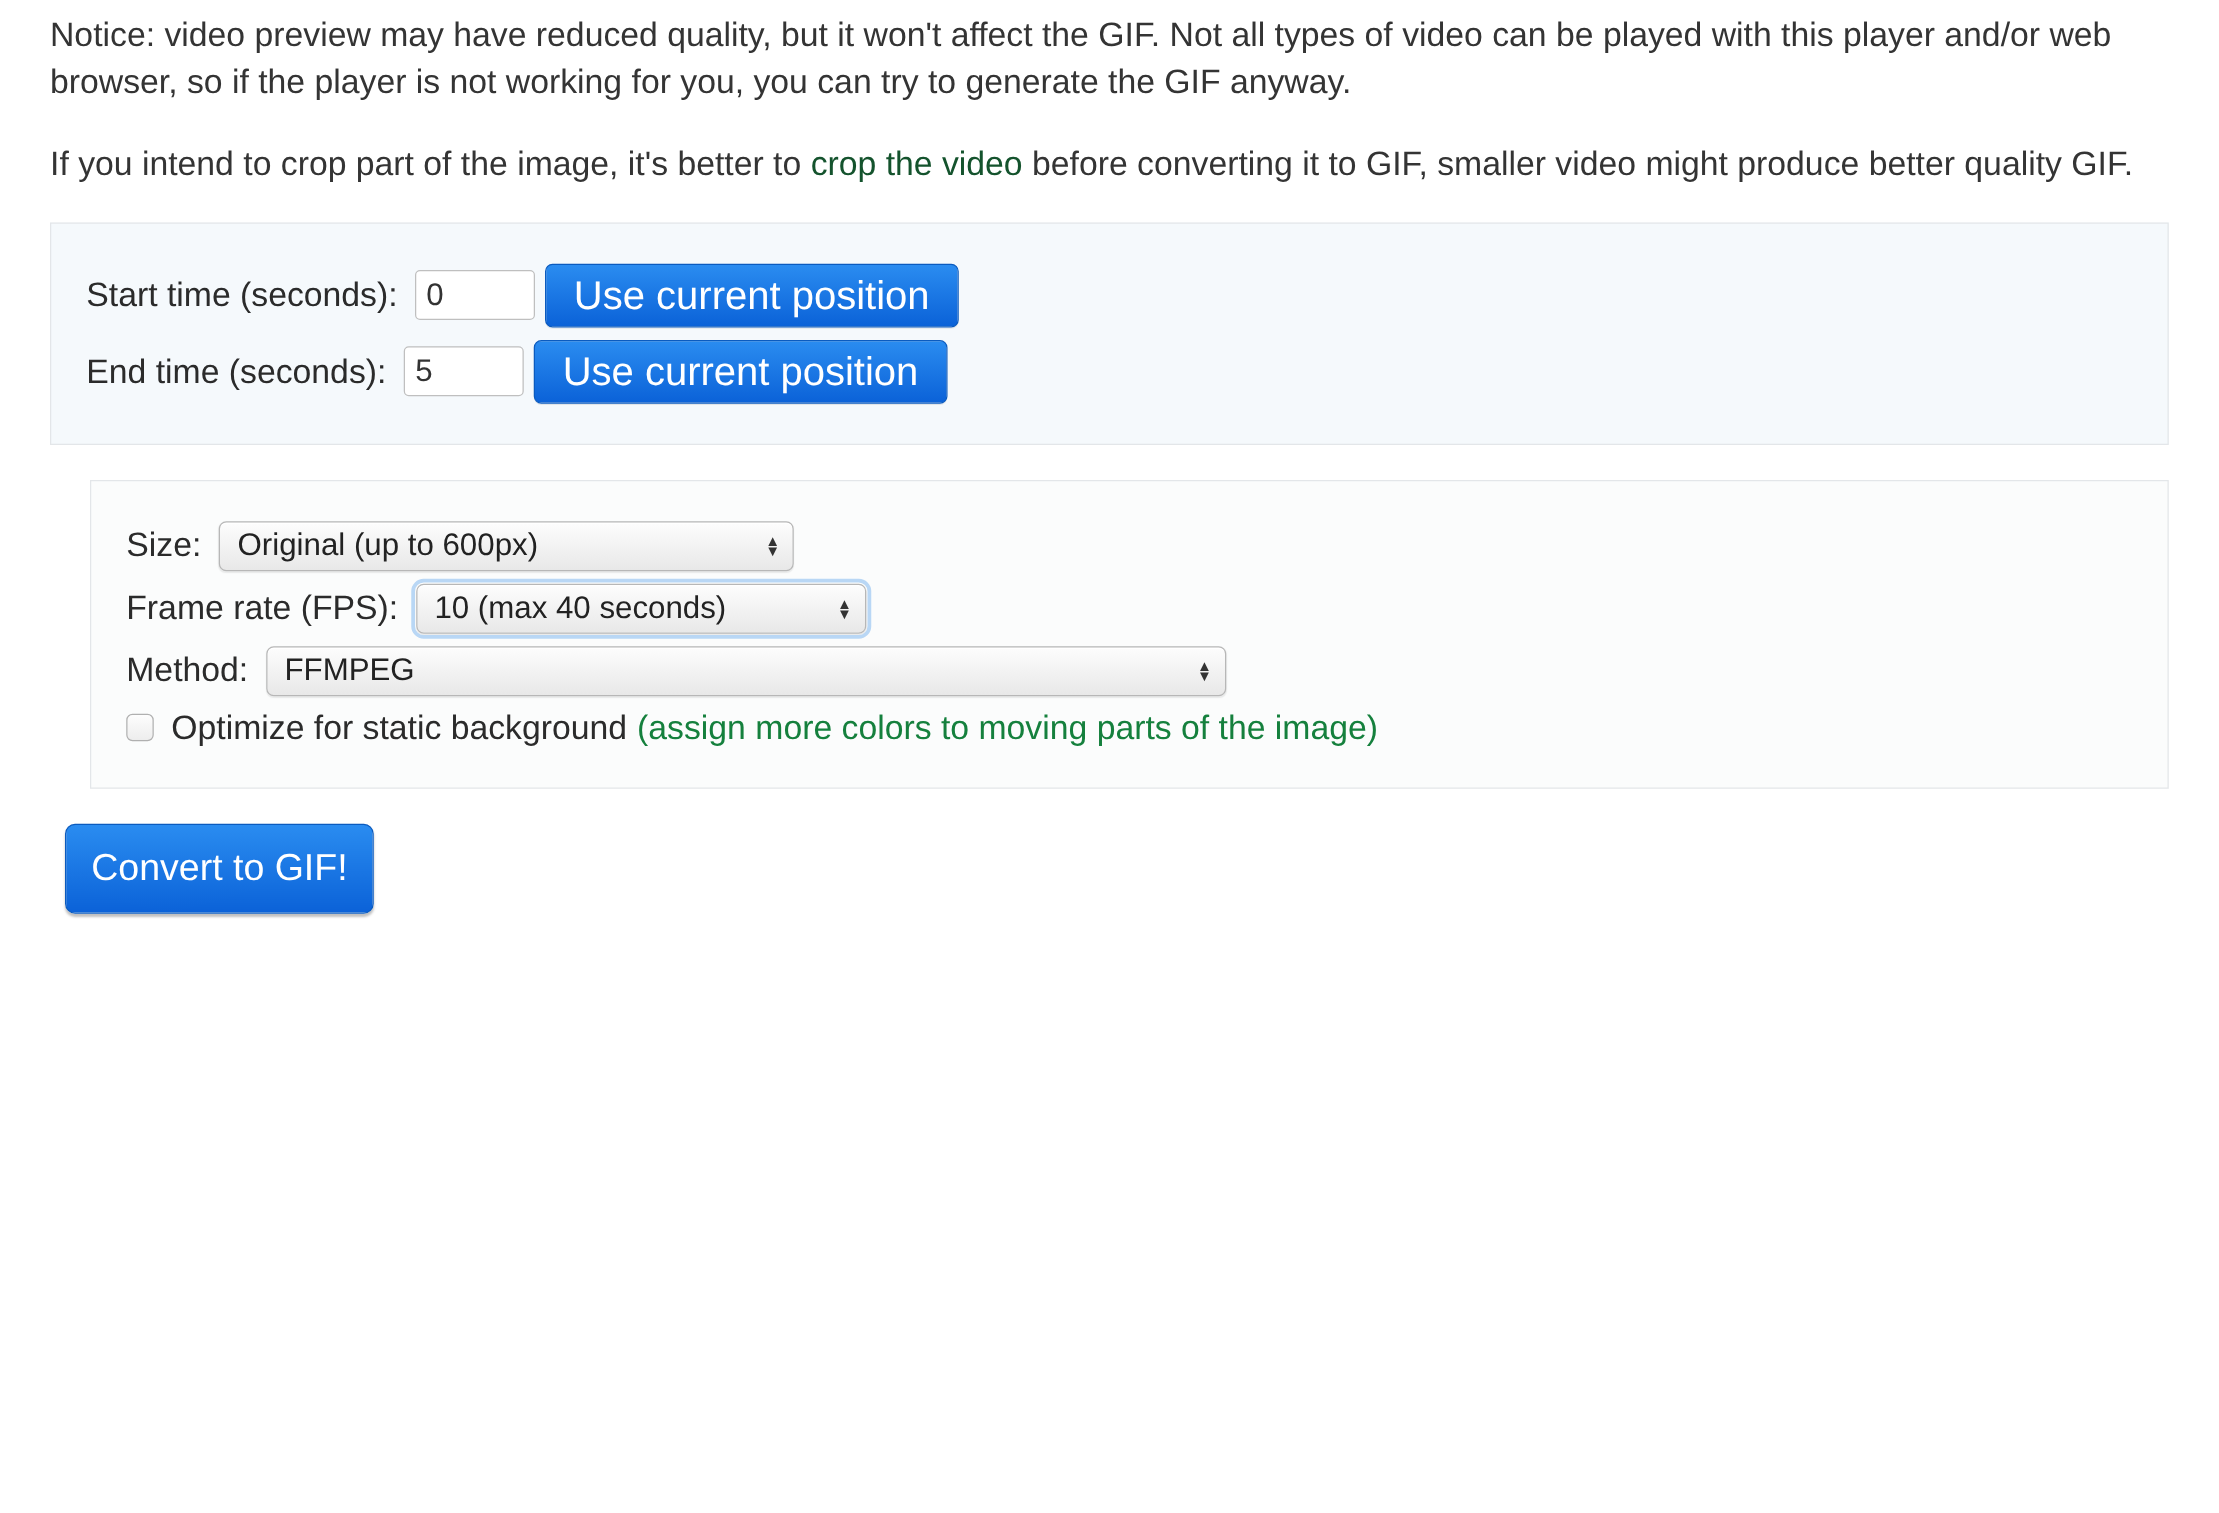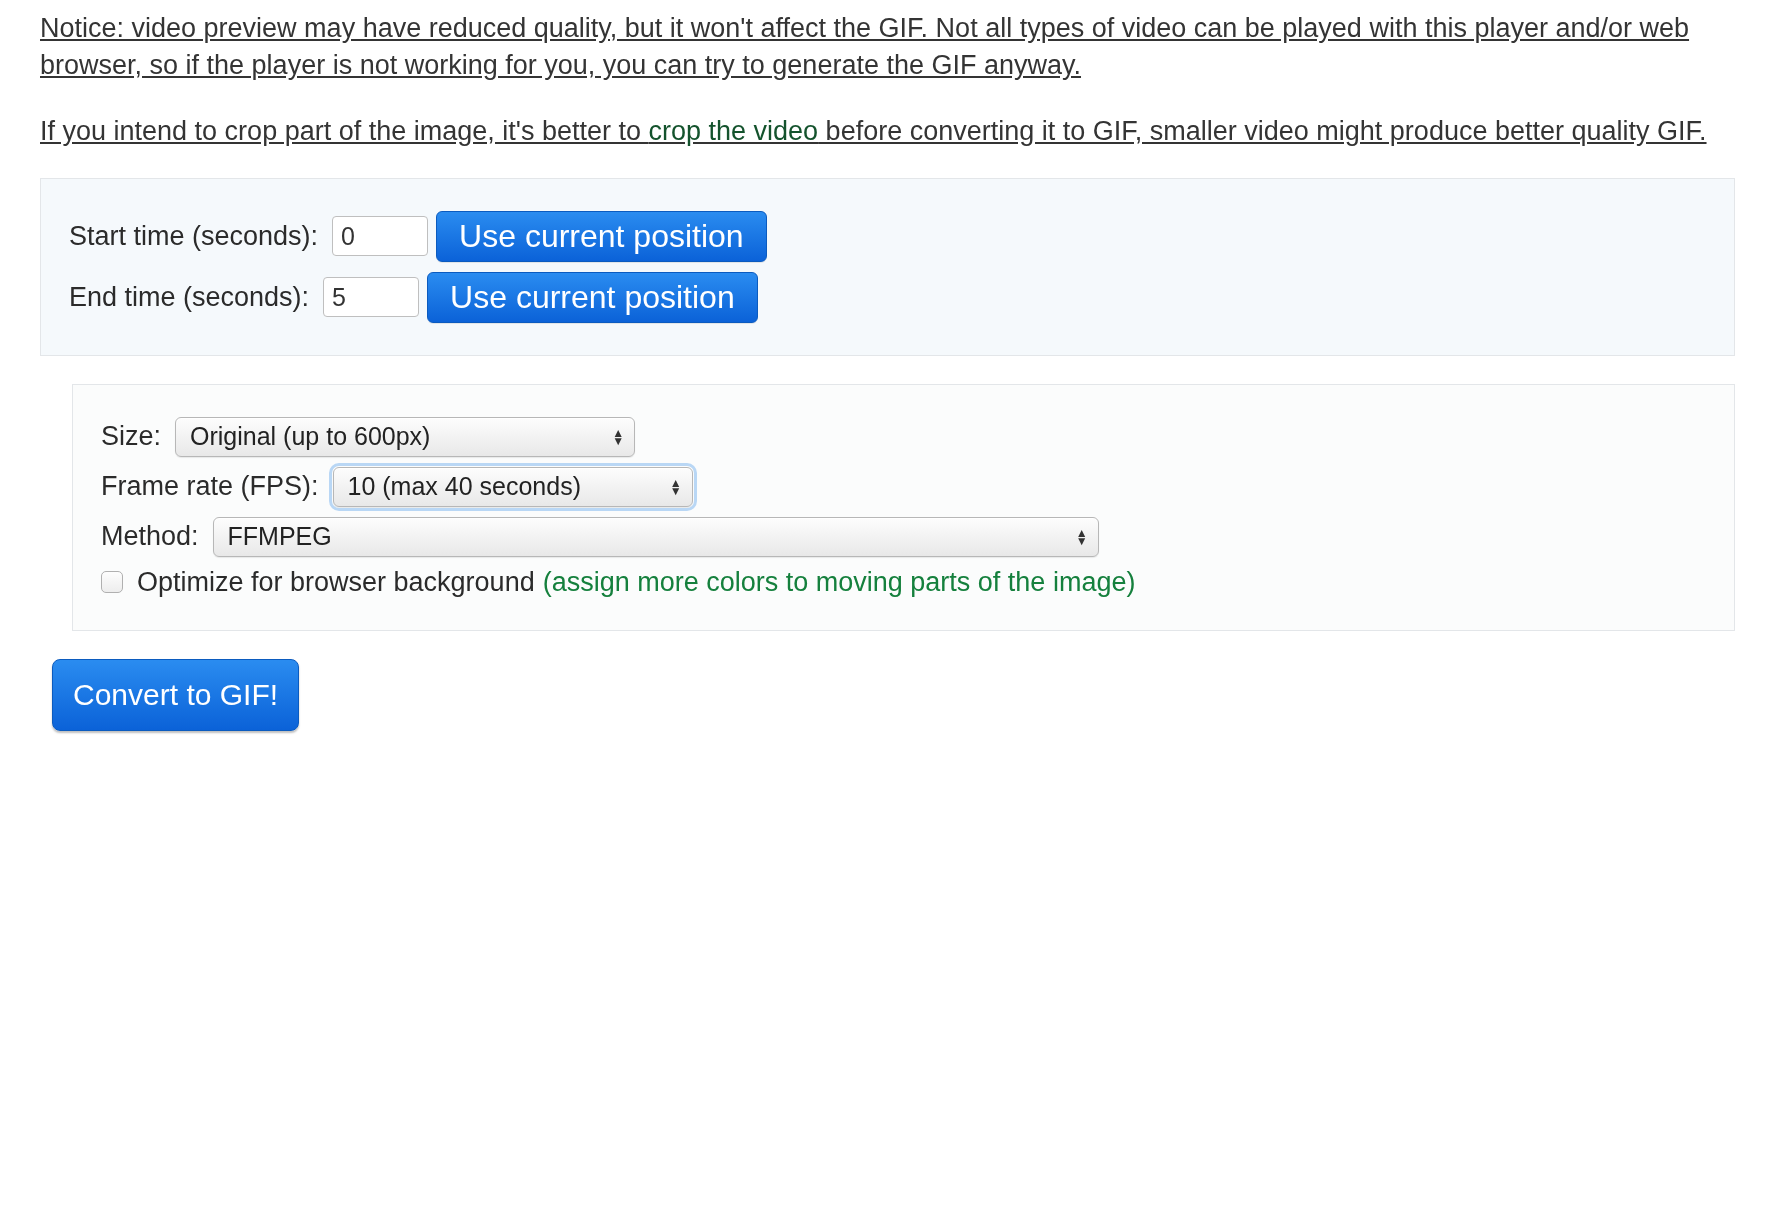--- a/index.html
+++ b/index.html
@@ -11,21 +11,20 @@
     padding: 0;
     background: #fff;
   }
   .wrap {
     padding: 10px 40px 40px 40px;
   }
   .notice p {
     margin: 0 0 28px 0;
     line-height: 1.38;
     color: #343434;
-    text-decoration: underline;
   }
   a.link {
     color: #14532d;
     text-decoration: none;
   }
   .panel {
     background: #f5f9fc;
     border: 1px solid #e3e6e9;
     padding: 22px 28px 22px 28px;
     margin-bottom: 28px;
@@ -95,21 +94,21 @@
   .select .arrows {
     display: inline-flex;
     flex-direction: column;
     line-height: 8px;
     font-size: 12px;
     margin-left: 14px;
     color: #333;
   }
   .select.size-w { width: 460px; }
   .select.fps-w  { width: 360px; }
-  .select.method-w { width: 886px; }
+  .select.method-w { width: 768px; }
   .chk {
     appearance: none;
     width: 22px; height: 22px;
     border: 1px solid #b0b0b0;
     border-radius: 5px;
     background: linear-gradient(#fdfdfd, #ededed);
     margin: 0 6px 0 0;
     vertical-align: -3px;
     cursor: pointer;
   }
@@ -168,20 +167,20 @@
       <span class="select method-w">
         <span>FFMPEG</span>
         <span class="arrows">
             <span>▲</span>
             <span>▼</span>
           </span>
       </span>
     </div>
     <div class="row">
       <input type="checkbox" class="chk" style="">
-      <span>Optimize for browser background</span>
+      <span>Optimize for static background</span>
       <span class="hint"> (assign more colors to moving parts of the image)</span>
     </div>
   </div>
 
   <button class="primary big">Convert to GIF!</button>
 
 </div>
 
 </body></html>

